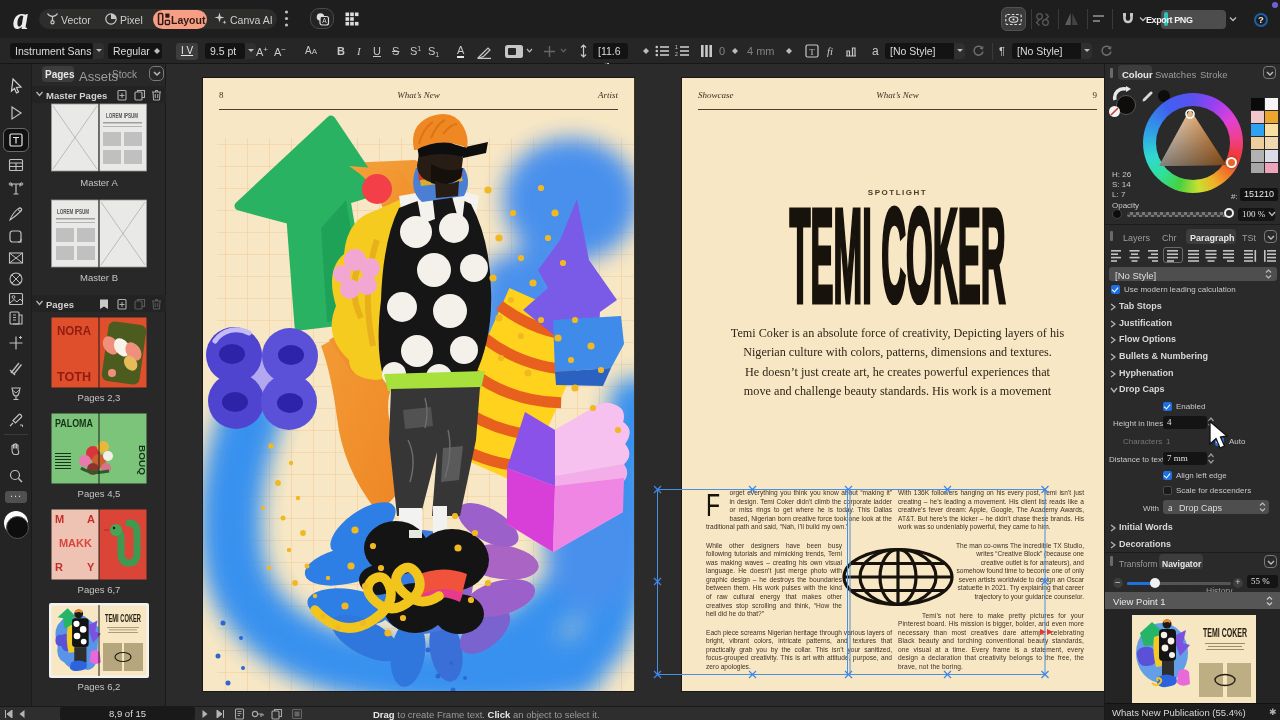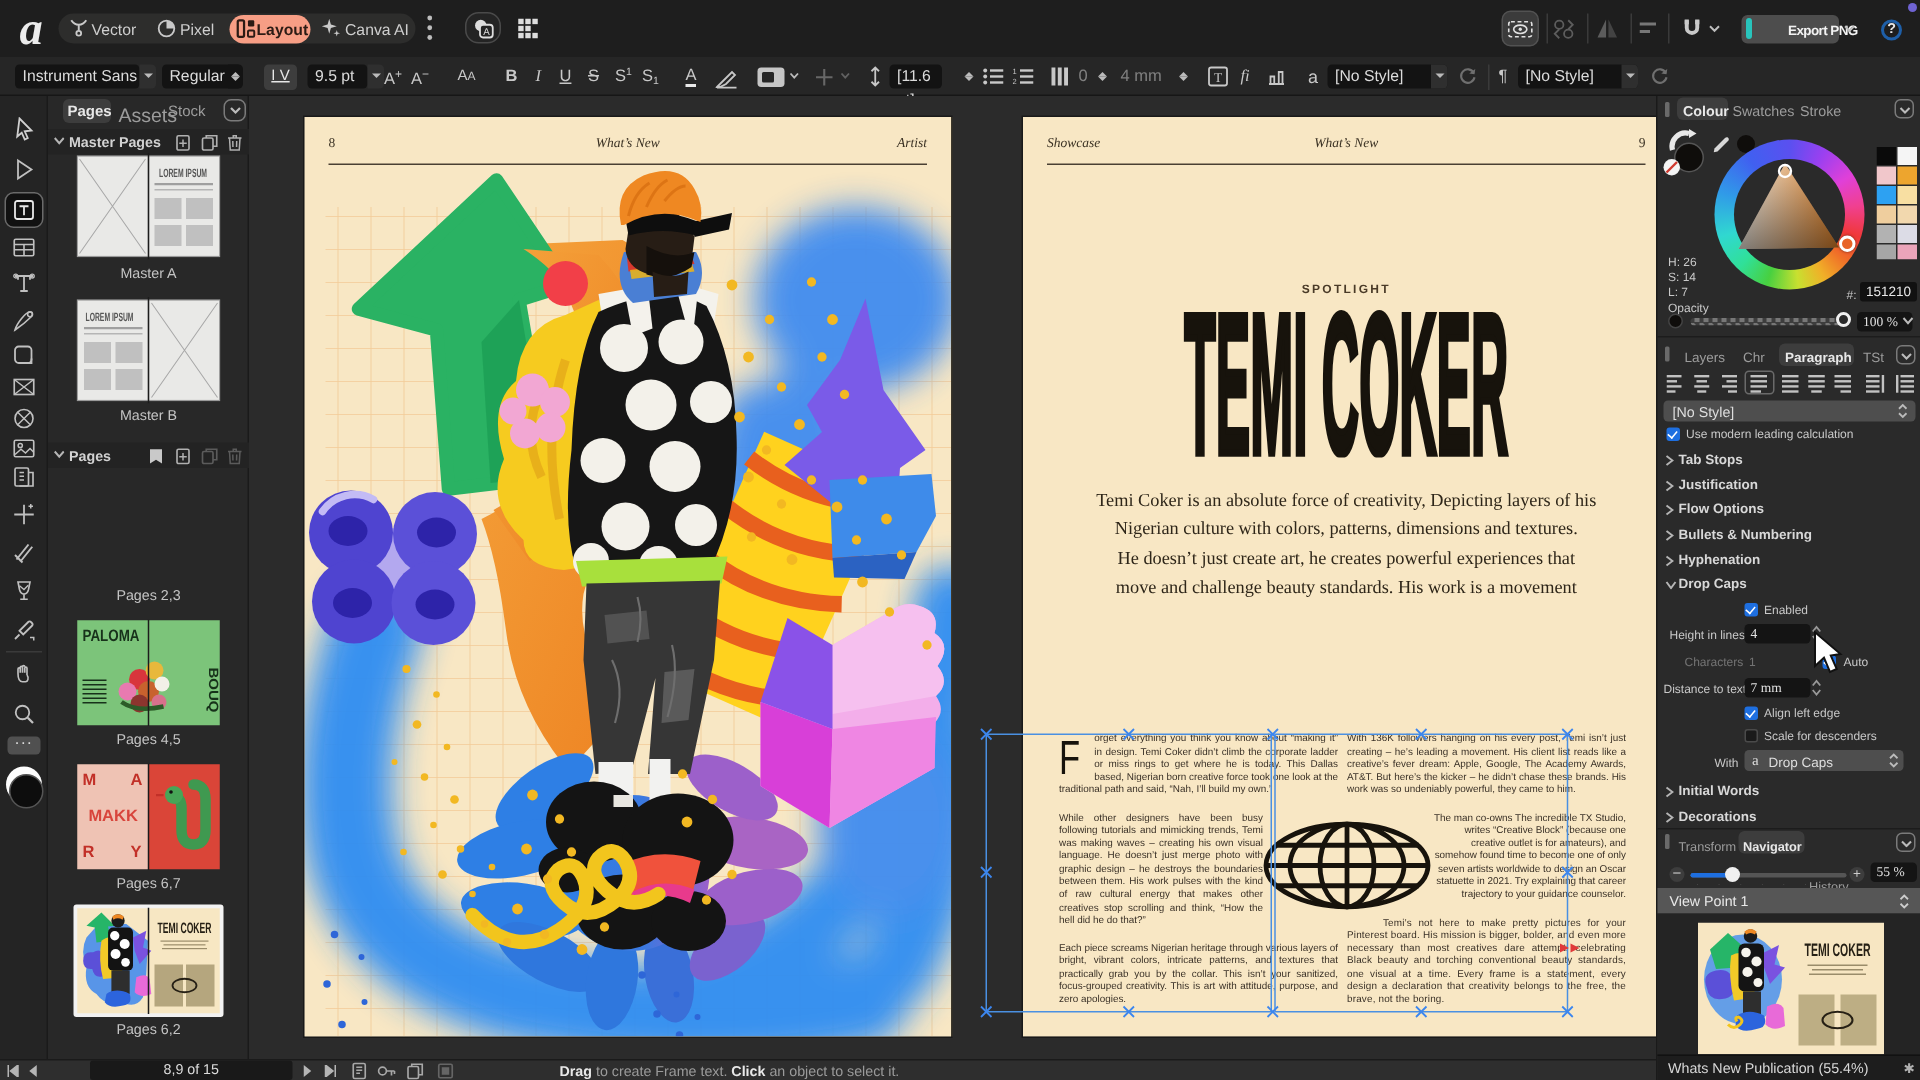--- a/index.html
+++ b/index.html
@@ -113,21 +113,21 @@
           <rect x="9.1" y="2" width="2.8" height="3.2" fill="#c9c9c9"></rect>
         </svg>
     </div>
     <div class="abs" style="left:1139px;top:16px;">
       <svg width="8" height="6" viewBox="0 0 8 6">
           <path d="M1 1.5 L4 4.5 L7 1.5" stroke="#bdbdbd" stroke-width="1.3" fill="none"></path>
         </svg>
     </div>
     <div class="abs" style="left:1161px;top:10px;width:65px;height:19px;background:#4d4d4d;border-radius:4px;"></div>
     <div class="abs" style="left:1164px;top:12px;width:3.5px;height:14px;background:#28c4bc;border-radius:2px;"></div>
-    <div class="abs" style="left:1192px;top:15px;color:#f2f2f2;font-size:9px;font-weight:bold;letter-spacing:-0.4px;">Export PNG</div>
+    <div class="abs" style="left:1146px;top:15px;color:#f2f2f2;font-size:9px;font-weight:bold;letter-spacing:-0.4px;">Export PNG</div>
     <div class="abs" style="left:1229px;top:16px;">
       <svg width="8" height="6" viewBox="0 0 8 6">
           <path d="M1 1.5 L4 4.5 L7 1.5" stroke="#bdbdbd" stroke-width="1.3" fill="none"></path>
         </svg>
     </div>
     <div class="abs" style="left:1254px;top:12.5px;width:14px;height:14px;border:2px solid #1e5fa8;border-radius:50%;color:#e8e8e8;font-size:9.5px;font-weight:bold;text-align:center;line-height:10.5px;">?</div>
     <div class="abs" style="left:1272px;top:2px;width:6px;height:6px;border-radius:50%;background:#6f63d2;"></div>
   </div>
 
   <div class="abs" id="ctxbar" style="left:0;top:38px;width:1280px;height:26px;background:#262626;border-bottom:1px solid #161616;">
@@ -469,20 +469,38 @@
           <rect x="1" y="3" width="7" height="8" rx="1" fill="none" stroke="#b0b0b0" stroke-width="1.1"></rect>
           <path d="M3.5 3 L3.5 1.5 L10.5 1.5 L10.5 8.5 L8 8.5" fill="none" stroke="#b0b0b0" stroke-width="1.1"></path>
         </svg>
       </div>
     <div class="abs" style="left:119px;top:234px;opacity:.4;">
         <svg width="11" height="12" viewBox="0 0 11 12">
           <path d="M1 3 L10 3 M4.5 3 L4.5 1.5 L6.5 1.5 L6.5 3 M2 3 L2.5 11 L8.5 11 L9 3 M4.2 5 L4.3 9 M6.8 5 L6.7 9" fill="none" stroke="#b0b0b0" stroke-width="1"></path>
         </svg>
       </div>
 
+    <div class="abs" style="left:19px;top:253px;width:96px;height:71px;">
+      <svg width="96" height="71" viewBox="0 0 96 71">
+        <rect x="0.5" y="0.5" width="95" height="70" fill="#e04f2c"></rect>
+        <text x="6" y="18" font-size="13" font-weight="bold" fill="#8e1d12" font-family="Liberation Sans" textLength="34" lengthAdjust="spacingAndGlyphs">NORA</text>
+        <text x="6" y="64" font-size="13" font-weight="bold" fill="#8e1d12" font-family="Liberation Sans" textLength="34" lengthAdjust="spacingAndGlyphs">TOTH</text>
+        <g transform="translate(48,0)">
+          <rect x="6" y="6" width="38" height="60" rx="6" fill="#4c5c1e" transform="rotate(8 25 36)"></rect>
+          <g transform="rotate(-35 25 35)">
+            <ellipse cx="18" cy="22" rx="7" ry="10" fill="#f0907c"></ellipse>
+              <ellipse cx="26" cy="30" rx="7" ry="10" fill="#f7f2ea"></ellipse>
+            <ellipse cx="33" cy="40" rx="7" ry="10" fill="#f0907c"></ellipse>
+              <ellipse cx="24" cy="48" rx="6" ry="8" fill="#e8bb5a"></ellipse>
+          </g>
+          <circle cx="13" cy="56" r="4" fill="#f0907c"></circle>
+        </g>
+        <line x1="48" y1="0" x2="48" y2="71" stroke="#1c1c1c" stroke-width="1"></line>
+      </svg>
+    </div>
     <div class="abs" style="left:0;top:328px;width:134px;text-align:center;color:#c4c4c4;font-size:9.5px;">Pages 2,3</div>
 
     <div class="abs" style="left:19px;top:349px;width:96px;height:71px;">
       <svg width="96" height="71" viewBox="0 0 96 71">
         <rect x="0.5" y="0.5" width="95" height="70" fill="#7cc47a"></rect>
         <text x="4" y="14" font-size="11" font-weight="bold" fill="#17311a" font-family="Liberation Sans" textLength="38" lengthAdjust="spacingAndGlyphs">PALOMA</text>
         <text x="88" y="32" font-size="9" font-weight="bold" fill="#17311a" font-family="Liberation Sans" transform="rotate(90 88 32)" textLength="30" lengthAdjust="spacingAndGlyphs">BOUQ</text>
         <g>
           <circle cx="42" cy="40" r="7" fill="#d8353c"></circle>
             <circle cx="52" cy="34" r="6" fill="#e8b83c"></circle>

